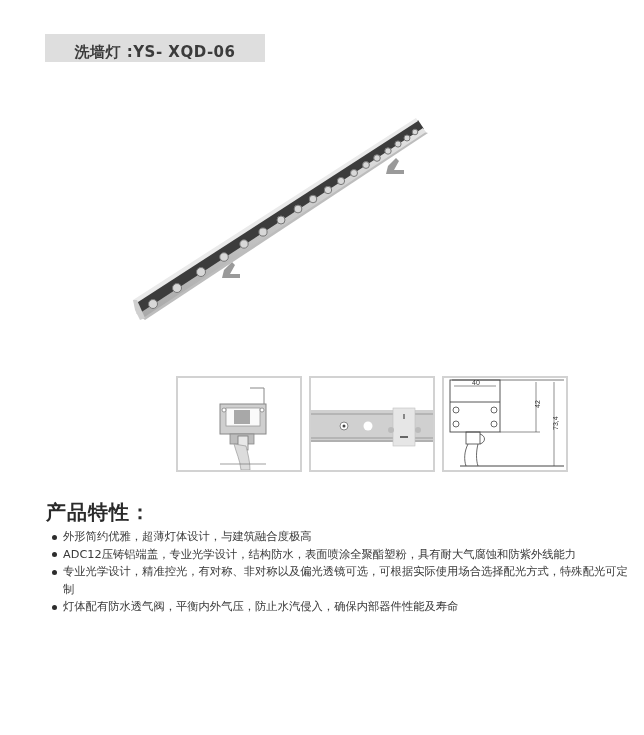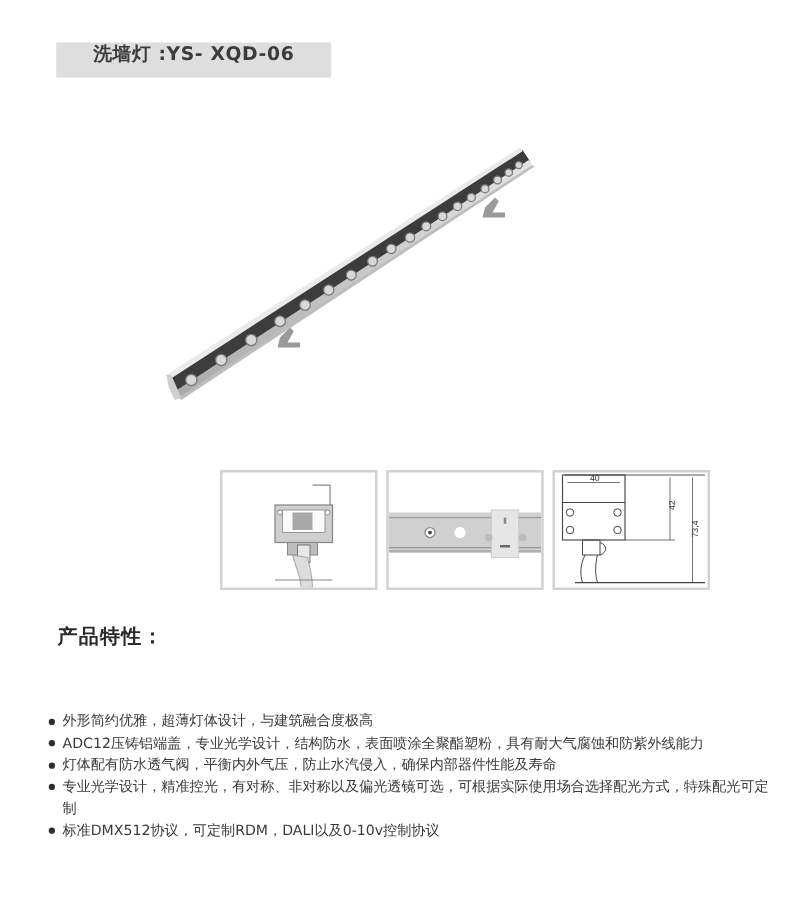--- a/index.html
+++ b/index.html
@@ -2,47 +2,46 @@
 <html><head>
   <meta charset="utf-8">
   <style>
     * { margin: 0; padding: 0; box-sizing: border-box; }
     html, body { width: 644px; height: 735px; background: #ffffff; overflow: hidden; }
     body { position: relative; font-family: "DejaVu Sans", "Liberation Sans", sans-serif; color: #3a3a3a; }
 
     .title-banner {
       position: absolute; left: 45px; top: 34px; width: 220px; height: 28px;
       background: #dedede;
-      display: flex; align-items: flex-start; justify-content: center;
+      display: flex; align-items: flex-end; justify-content: center;
     }
     .title-banner span {
       font-size: 15px; font-weight: bold; color: #3b3b3b; letter-spacing: 0.5px;
     }
 
     .hero { position: absolute; left: 120px; top: 110px; width: 320px; height: 230px; }
 
     .thumbs { position: absolute; top: 376px; left: 176px; }
     .thumb {
       position: absolute; top: 0; width: 126px; height: 96px;
       border: 2px solid #d2d2d2; background: #fff; overflow: hidden;
     }
     .thumb svg { display: block; }
     .thumb-1 { left: 0; }
     .thumb-2 { left: 133px; }
     .thumb-3 { left: 266px; }
 
     .features-heading {
       position: absolute; left: 46px; top: 499px;
-      font-size: 16px; font-weight: bold; color: #2a2a2a; letter-spacing: 1px;
+      font-size: 20px; font-weight: bold; color: #2a2a2a; letter-spacing: 1px;
     }
 
     .features {
-      position: absolute; left: 38px; top: 528px; width: 580px;
+      position: absolute; left: 51px; top: 528px; width: 580px;
       list-style: none;
-      margin-top: 40px;
     }
     .features li {
       position: relative; padding-left: 12px;
       font-size: 11.3px; line-height: 17.6px; color: #3a3a3a;
     }
     .features li::before {
       content: ""; position: absolute; left: 1px; top: 6.5px;
       width: 5px; height: 5px; border-radius: 50%; background: #2d2d2d;
     }
   </style>
@@ -157,16 +156,15 @@
       <line x1="16" y1="88" x2="120" y2="88" stroke="#444" stroke-width="1"></line>
     </svg>
   </div>
 </div>
 
 <div class="features-heading">产品特性：</div>
 
 <ul class="features">
   <li>外形简约优雅，超薄灯体设计，与建筑融合度极高</li>
   <li>ADC12压铸铝端盖，专业光学设计，结构防水，表面喷涂全聚酯塑粉，具有耐大气腐蚀和防紫外线能力</li>
+  <li>专业光学设计，精准控光，有对称、非对称以及偏光透镜可选，可根据实际使用场合选择配光方式，特殊配光可定制</li>
   <li>灯体配有防水透气阀，平衡内外气压，防止水汽侵入，确保内部器件性能及寿命</li>
-  <li>专业光学设计，精准控光，有对称、非对称以及偏光透镜可选，可根据实际使用场合选择配光方式，特殊配光可定制</li>
-  <li>标准DMX512协议，可定制RDM，DALI以及0-10v控制协议</li>
 </ul>
 
 </body></html>

